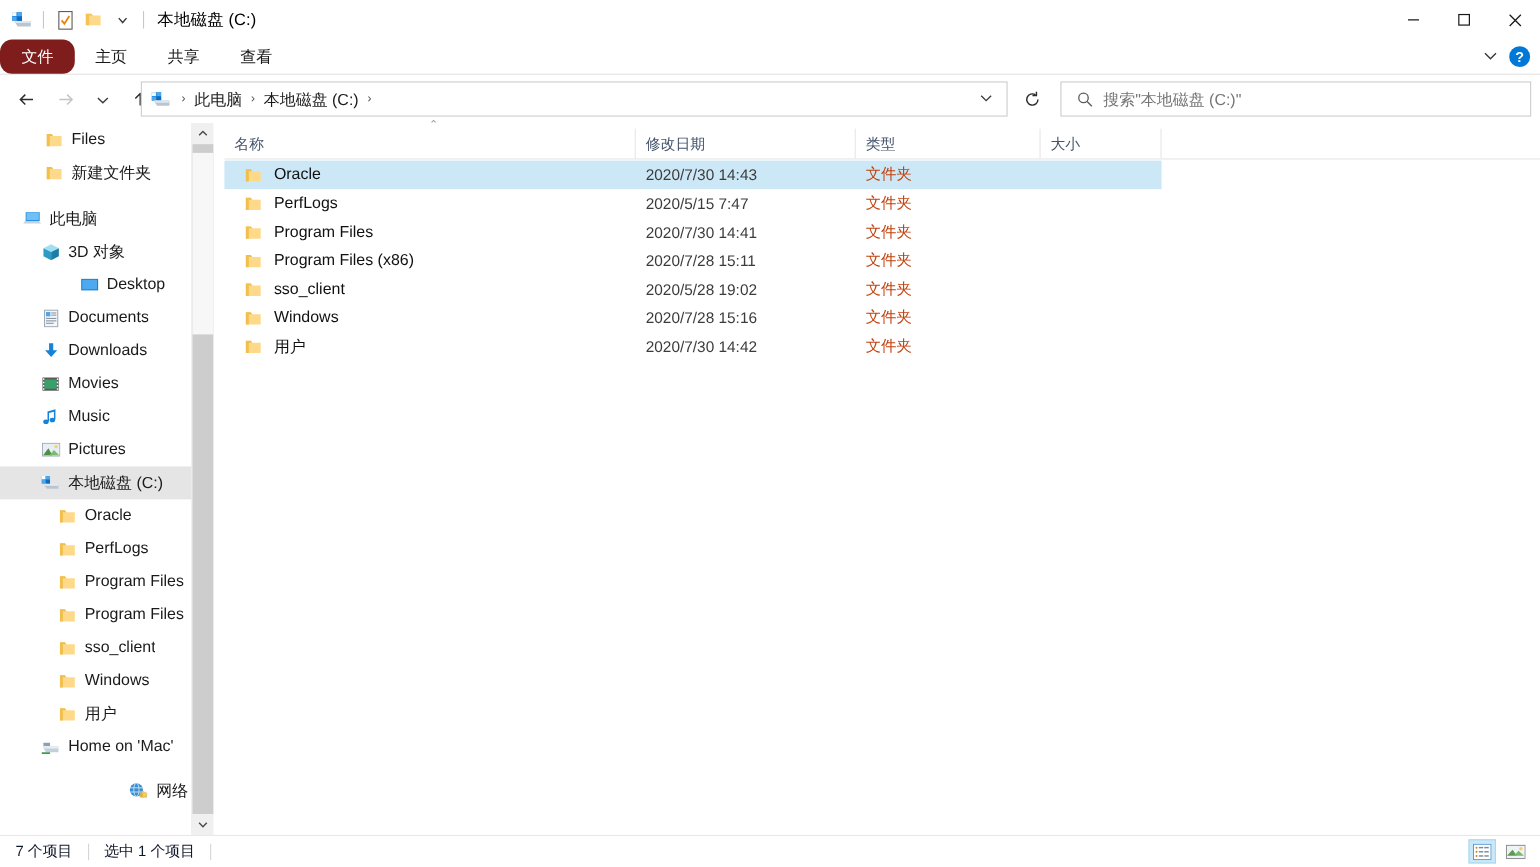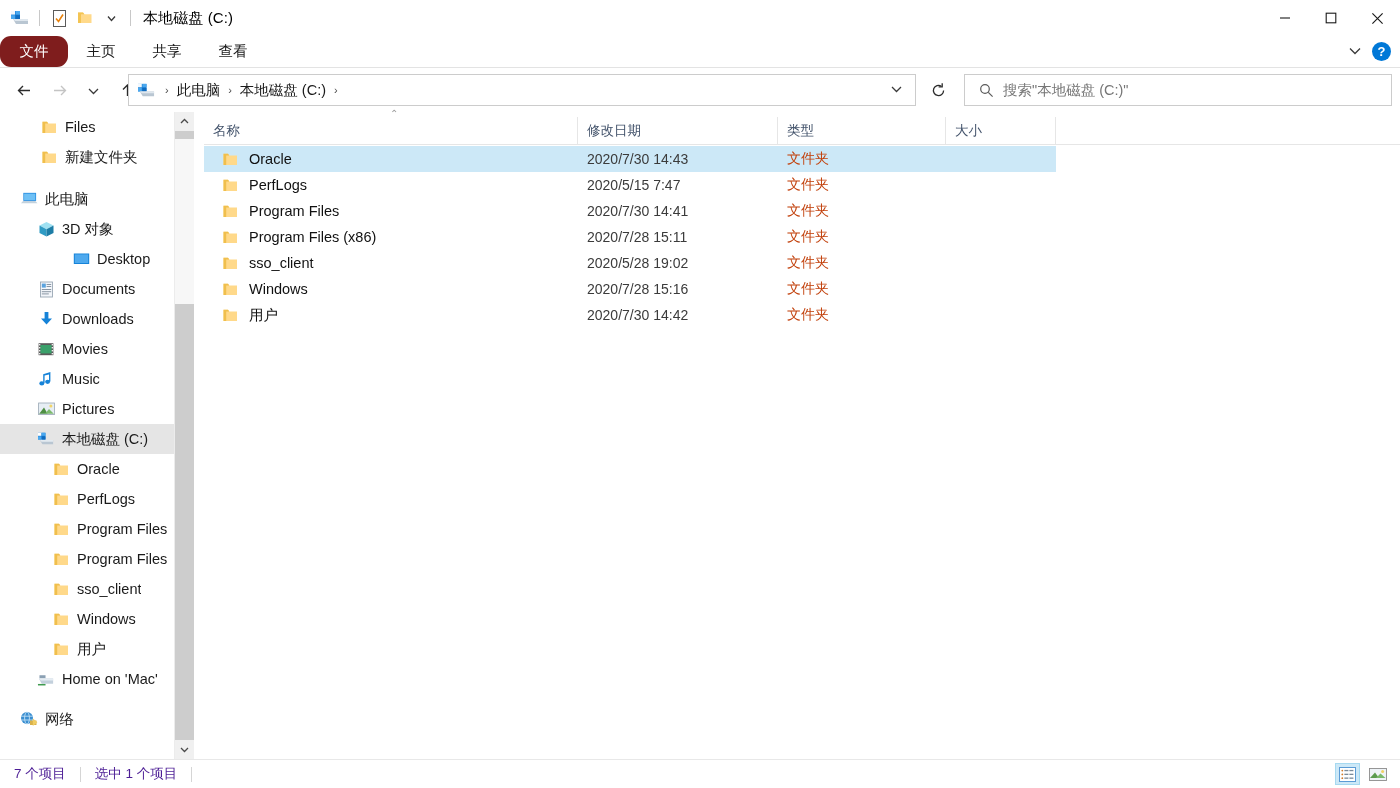--- a/index.html
+++ b/index.html
@@ -132,21 +132,21 @@
   .cell-name .txt { font-size: 14.5px; color: #111; white-space: nowrap; }
   .cell-date { width: 200px; font-size: 14px; color: #3b3b3b; padding-left: 9px; white-space: nowrap; }
   .cell-type { width: 168px; font-size: 14px; color: #c2410c; padding-left: 9px; white-space: nowrap; }
   .cell-size { width: 110px; font-size: 14px; color: #3b3b3b; padding-left: 9px; }
 
   
   .statusbar {
     position: absolute; left: 0; bottom: 0; width: 1400px; height: 29px;
     border-top: 1px solid #e8e8e8; background: #ffffff; display: flex; align-items: center;
   }
-  .status-text { font-size: 13.5px; color: #4c1d95; padding-left: 14px; white-space: nowrap; }
+  .status-text { font-size: 13.5px; color: #0f172a; padding-left: 14px; white-space: nowrap; }
   .status-sep { width: 1px; height: 15px; background: #d5d5d5; margin: 0 14px; }
   .view-btns { margin-left: auto; display: flex; align-items: center; gap: 5px; padding-right: 10px; }
   .view-btn { width: 25px; height: 22px; display: flex; align-items: center; justify-content: center; }
   .view-btn.active { background: #cce8f7; border: 1px solid #a6d9f0; }
 </style>
 </head>
 <body>
 
 <div class="window">
 
@@ -474,21 +474,21 @@
         <span class="tree-icon">
           <svg width="19" height="15" viewBox="0 0 19 15">
             <path d="M2 6.5 L17 6.5 L17 12 L5 12 Z" fill="#c3d0dc"></path>
             <path d="M2 6.5 L17 6.5 L17 8.6 L4 8.6 Z" fill="#e6edf3"></path>
             <path d="M1 12.2 L9 12.2 L9 13.8 L1 13.8 Z" fill="#3f9b4f"></path>
             <path d="M2.6 3 L9 3 L9 6 L2.6 6 Z" fill="#8ba0b3"></path>
           </svg>
         </span>
         <span class="tree-label">Home on 'Mac'</span>
       </div>
-      <div class="tree-item" style="padding-left: 20px; margin-top: 10px;">
+      <div class="tree-item" style="padding-left: 20px; margin-top: 10px; justify-content: flex-end;">
         <span class="tree-icon">
           <svg width="18" height="16" viewBox="0 0 18 16">
             <ellipse cx="7" cy="7" rx="6" ry="6" fill="#3a8ed0"></ellipse>
             <ellipse cx="7" cy="7" rx="2.4" ry="6" fill="none" stroke="#bfe0f5" stroke-width="0.9"></ellipse>
             <path d="M1.2 5.2 L12.8 5.2 M1.2 9 L12.8 9" stroke="#bfe0f5" stroke-width="0.9"></path>
             <path d="M10 9.5 L16.5 9.5 L16.5 14 L10 14 Z" fill="#d8b14a"></path>
             <path d="M12.8 7.4 L17.4 11.2 L12.8 15 Z" fill="#f0cc63"></path>
           </svg>
         </span>
         <span class="tree-label">网络</span>

